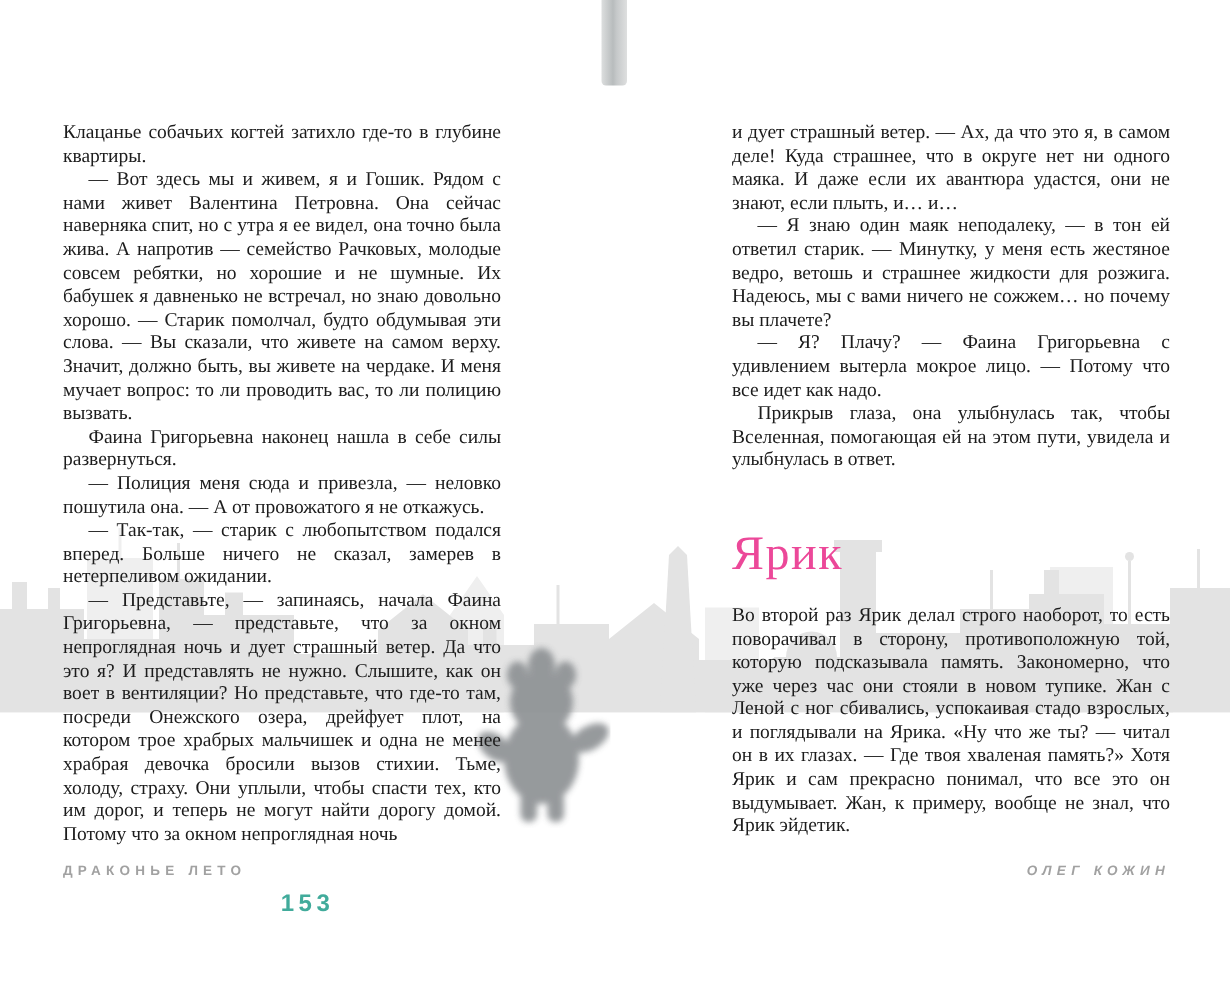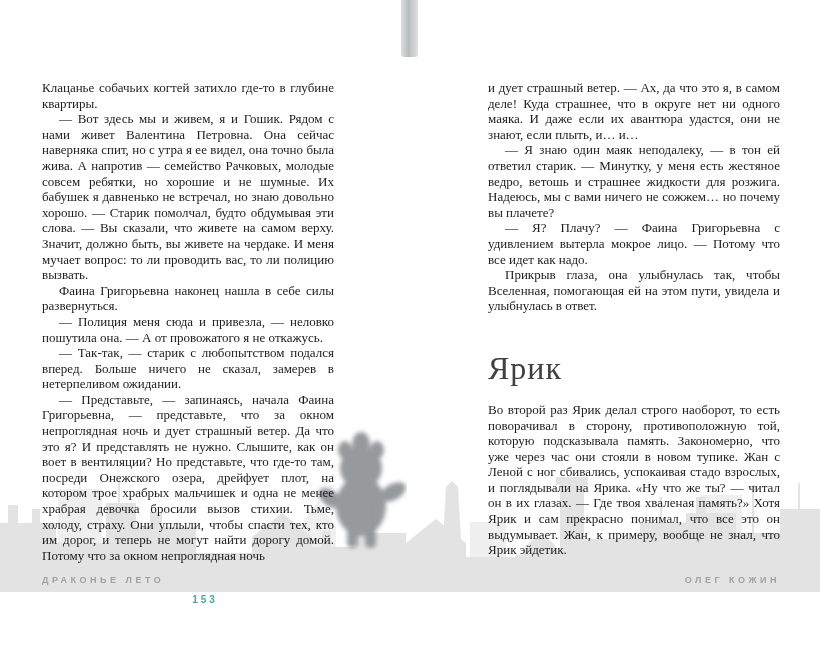--- a/index.html
+++ b/index.html
@@ -1,19 +1,19 @@
 <!DOCTYPE html>
 <html lang="ru"><head>
 <meta charset="utf-8">
 <style>
   * { margin:0; padding:0; box-sizing:border-box; }
   html,body { width:820px; height:663px; background:#ffffff; }
   body { font-family:"Liberation Serif", serif; position:relative; overflow:hidden; }
 
-  .spread { position:absolute; inset:0; width:820px; height:592px; background:#ffffff; }
+  .spread { position:absolute; inset:0; width:820px; height:475px; background:#ffffff; }
 
   .spine-top {
     position:absolute; left:401px; top:0; width:17px; height:57px;
     background:linear-gradient(to right,#dcdede 0%,#b8bcbd 45%,#c6c9ca 60%,#dedfdf 100%);
     border-radius:0 0 3px 3px;
   }
 
   .skyline { position:absolute; left:0; bottom:0; }
   .figure  { position:absolute; left:315px; top:428px; }
 
@@ -28,40 +28,40 @@
   }
   .page.left  .text-col { left:42px; }
   .page.right .text-col { left:78px; }
   .text-col p { text-indent:17px; }
   .text-col p.no-indent { text-indent:0; }
 
   .chapter-title {
     font-family:"Liberation Serif", serif;
     font-weight:400;
     font-size:32px; line-height:38px;
-    color:#404040;
+    color:#ec4899;
     letter-spacing:1px;
     margin-top:35px; margin-bottom:15px;
     text-indent:0;
   }
 
   .footer-label {
     position:absolute; top:575px;
     font-family:"Liberation Sans", sans-serif;
     font-size:9px; font-weight:700; letter-spacing:3.5px;
     color:#a1a1a1; white-space:nowrap;
   }
   .page.left  .footer-label { left:42px; }
-  .page.right .footer-label { right:40px; }
+  .page.right .footer-label { right:40px;font-style:italic; }
 
   .footer-num {
     position:absolute; top:594px; left:0; width:100%;
     text-align:center;
     font-family:"Liberation Sans", sans-serif;
-    font-size:10px; font-weight:700; letter-spacing:3px;
+    font-size:16px; font-weight:700; letter-spacing:3px;
     color:#41ab9b;
   }
 </style>
 </head>
 <body>
 
 <div class="spread">
 
   <svg class="skyline" width="820" height="125" viewBox="0 0 820 125" preserveAspectRatio="none">
     <g fill="#efefef">

